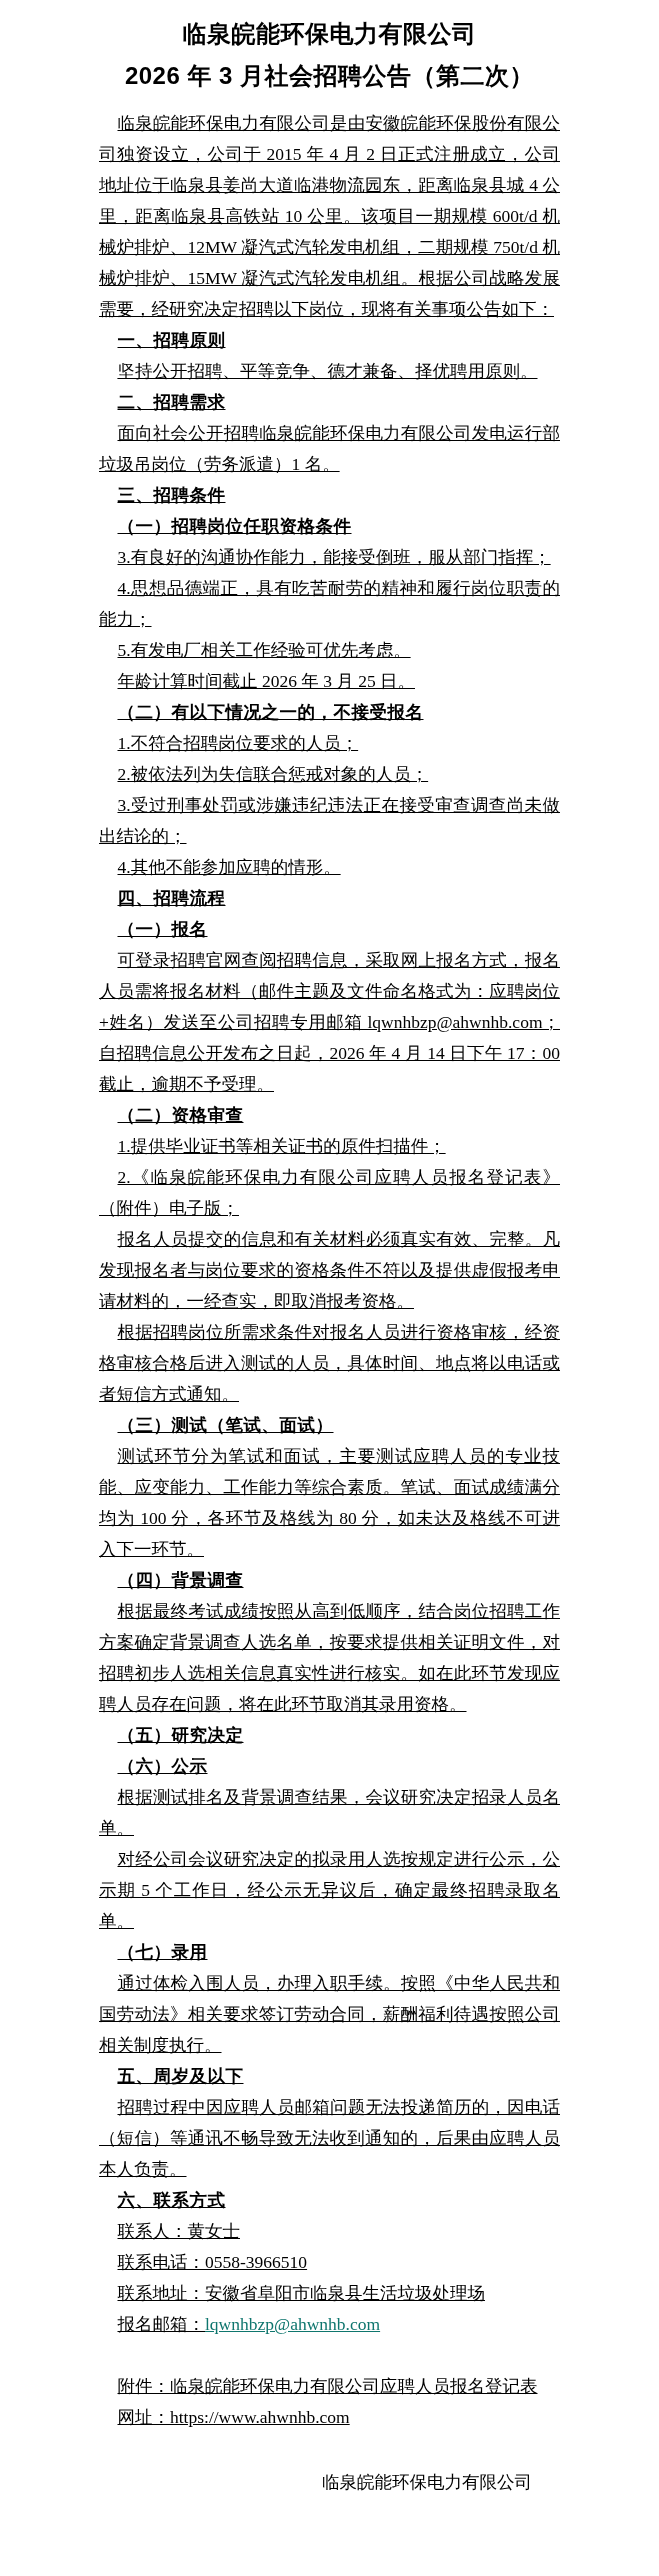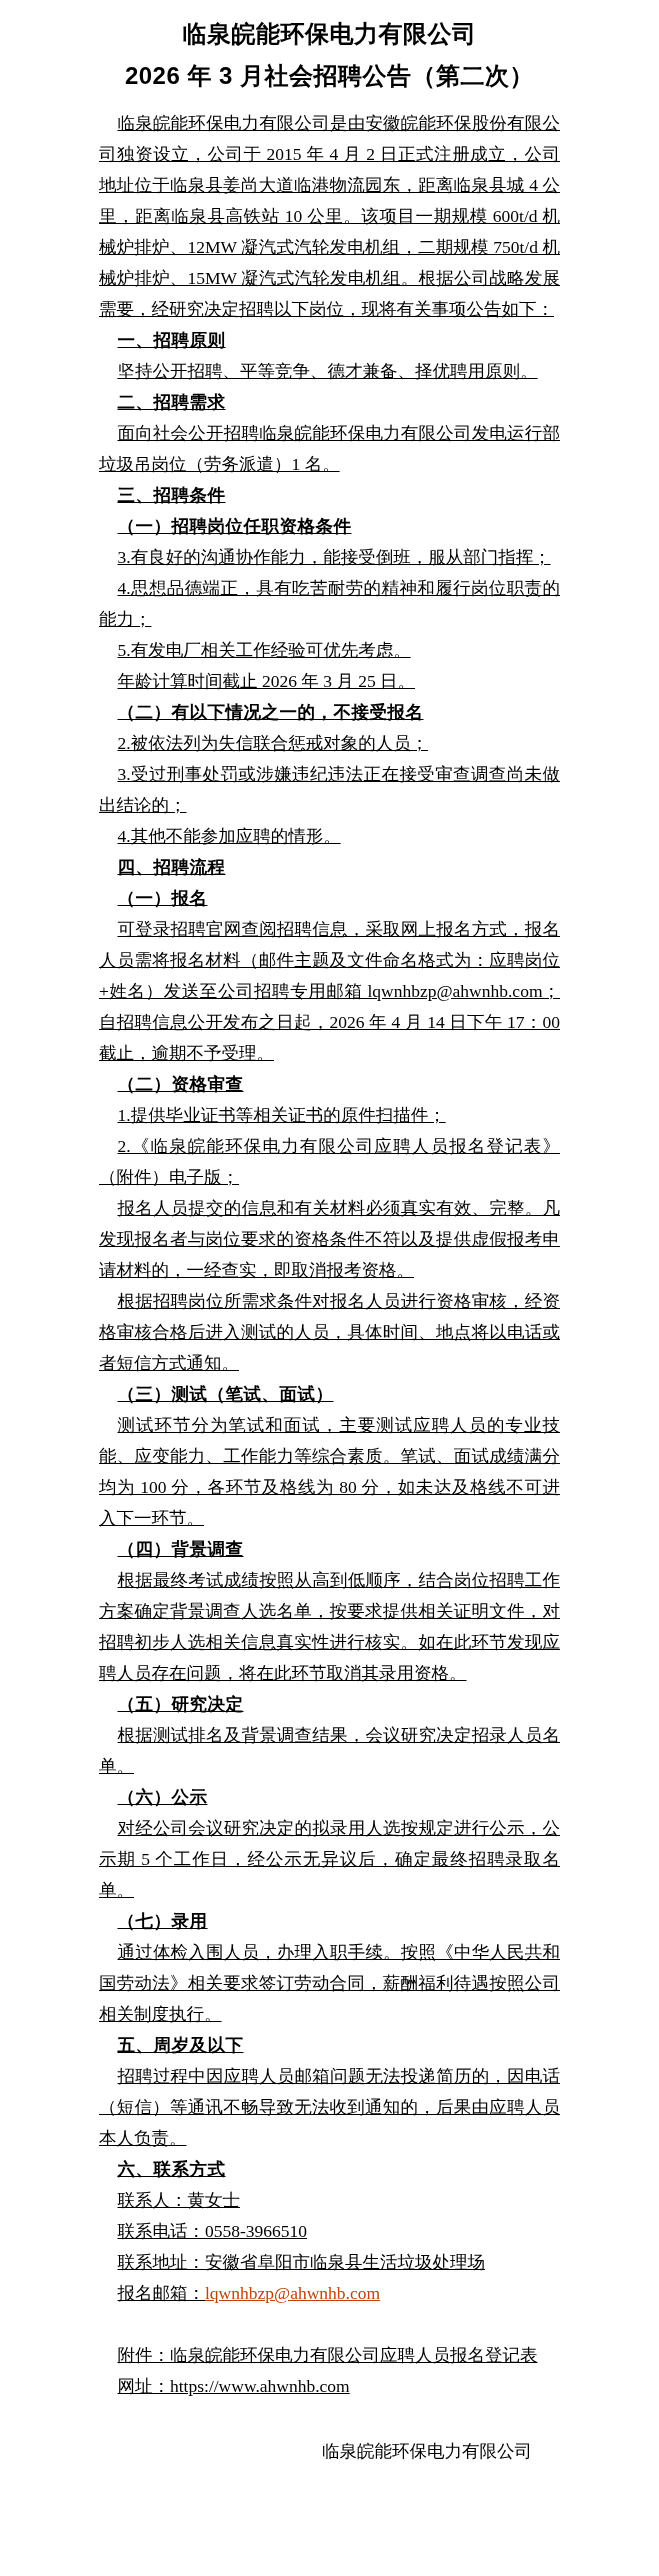--- a/index.html
+++ b/index.html
@@ -68,48 +68,49 @@
       <p class="block p">坚持公开招聘、平等竞争、德才兼备、择优聘用原则。</p>
       <p class="block h1">二、招聘需求</p>
       <p class="block p">面向社会公开招聘临泉皖能环保电力有限公司发电运行部垃圾吊岗位（劳务派遣）1 名。</p>
       <p class="block h1">三、招聘条件</p>
       <p class="block h2">（一）招聘岗位任职资格条件</p>
       <p class="block p">3.有良好的沟通协作能力，能接受倒班，服从部门指挥；</p>
       <p class="block p">4.思想品德端正，具有吃苦耐劳的精神和履行岗位职责的能力；</p>
       <p class="block p">5.有发电厂相关工作经验可优先考虑。</p>
       <p class="block p">年龄计算时间截止 2026 年 3 月 25 日。</p>
       <p class="block h2">（二）有以下情况之一的，不接受报名</p>
+      <p class="block p">1.不符合招聘岗位要求的人员；</p>
       <p class="block p">2.被依法列为失信联合惩戒对象的人员；</p>
       <p class="block p">3.受过刑事处罚或涉嫌违纪违法正在接受审查调查尚未做出结论的；</p>
       <p class="block p">4.其他不能参加应聘的情形。</p>
       <p class="block h1">四、招聘流程</p>
       <p class="block h2">（一）报名</p>
       <p class="block p">可登录招聘官网查阅招聘信息，采取网上报名方式，报名人员需将报名材料（邮件主题及文件命名格式为：应聘岗位+姓名）发送至公司招聘专用邮箱 lqwnhbzp@ahwnhb.com；自招聘信息公开发布之日起，2026 年 4 月 14 日下午 17：00截止，逾期不予受理。</p>
       <p class="block h2">（二）资格审查</p>
       <p class="block p">1.提供毕业证书等相关证书的原件扫描件；</p>
       <p class="block p">2.《临泉皖能环保电力有限公司应聘人员报名登记表》（附件）电子版；</p>
       <p class="block p">报名人员提交的信息和有关材料必须真实有效、完整。凡发现报名者与岗位要求的资格条件不符以及提供虚假报考申请材料的，一经查实，即取消报考资格。</p>
       <p class="block p">根据招聘岗位所需求条件对报名人员进行资格审核，经资格审核合格后进入测试的人员，具体时间、地点将以电话或者短信方式通知。</p>
       <p class="block h2">（三）测试（笔试、面试）</p>
       <p class="block p">测试环节分为笔试和面试，主要测试应聘人员的专业技能、应变能力、工作能力等综合素质。笔试、面试成绩满分均为 100 分，各环节及格线为 80 分，如未达及格线不可进入下一环节。</p>
       <p class="block h2">（四）背景调查</p>
       <p class="block p">根据最终考试成绩按照从高到低顺序，结合岗位招聘工作方案确定背景调查人选名单，按要求提供相关证明文件，对招聘初步人选相关信息真实性进行核实。如在此环节发现应聘人员存在问题，将在此环节取消其录用资格。</p>
       <p class="block h2">（五）研究决定</p>
+      <p class="block h2">（六）公示</p>
       <p class="block p">根据测试排名及背景调查结果，会议研究决定招录人员名单。</p>
-      <p class="block h2">（六）公示</p>
       <p class="block p">对经公司会议研究决定的拟录用人选按规定进行公示，公示期 5 个工作日，经公示无异议后，确定最终招聘录取名单。</p>
       <p class="block h2">（七）录用</p>
       <p class="block p">通过体检入围人员，办理入职手续。按照《中华人民共和国劳动法》相关要求签订劳动合同，薪酬福利待遇按照公司相关制度执行。</p>
       <p class="block h1">五、周岁及以下</p>
       <p class="block p">招聘过程中因应聘人员邮箱问题无法投递简历的，因电话（短信）等通讯不畅导致无法收到通知的，后果由应聘人员本人负责。</p>
       <p class="block h1">六、联系方式</p>
       <p class="block p">联系人：黄女士</p>
       <p class="block p">联系电话：0558-3966510</p>
       <p class="block p">联系地址：安徽省阜阳市临泉县生活垃圾处理场</p>
-      <p class="block p"><span>报名邮箱：</span><a class="email-link" href="#" style="color: #c2410c;">lqwnhbzp@ahwnhb.com</a></p>
+      <p class="block p"><span>报名邮箱：</span><a class="email-link" href="#" style="color: #0f766e;">lqwnhbzp@ahwnhb.com</a></p>
       <p class="block p gap-top">附件：临泉皖能环保电力有限公司应聘人员报名登记表</p>
       <p class="block p">网址：https://www.ahwnhb.com</p>
     </div>
 
   <div class="signature">
     <div>临泉皖能环保电力有限公司</div>
 
   </div>
 </div>
 

